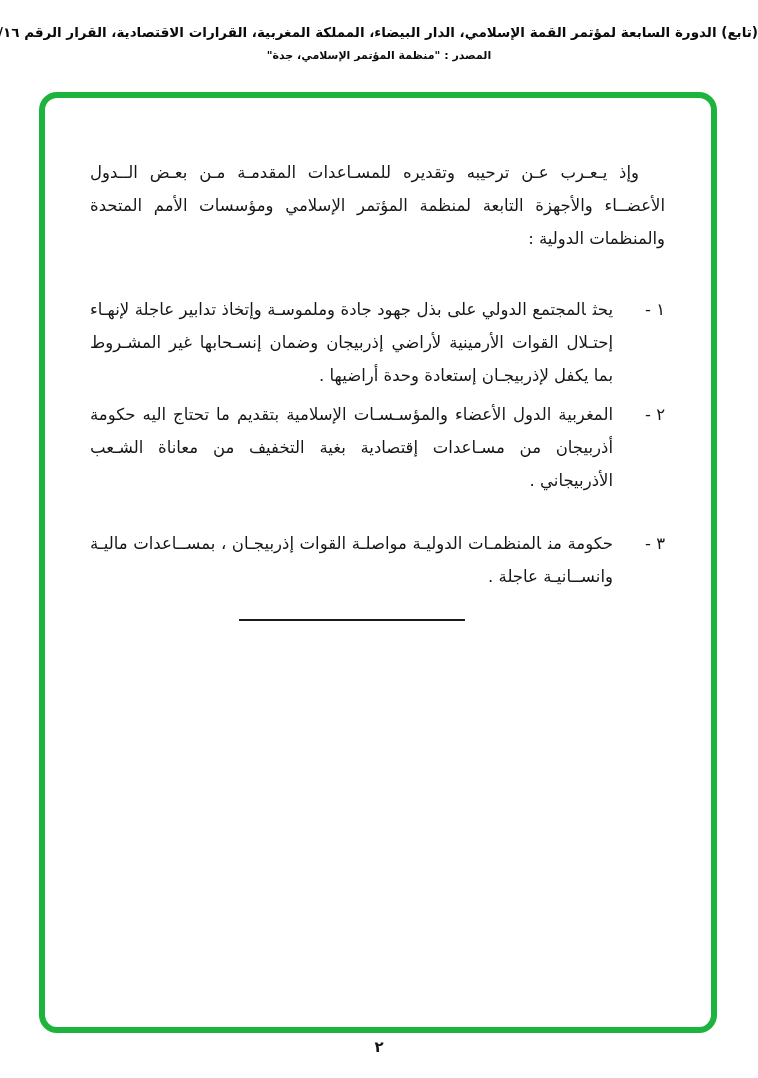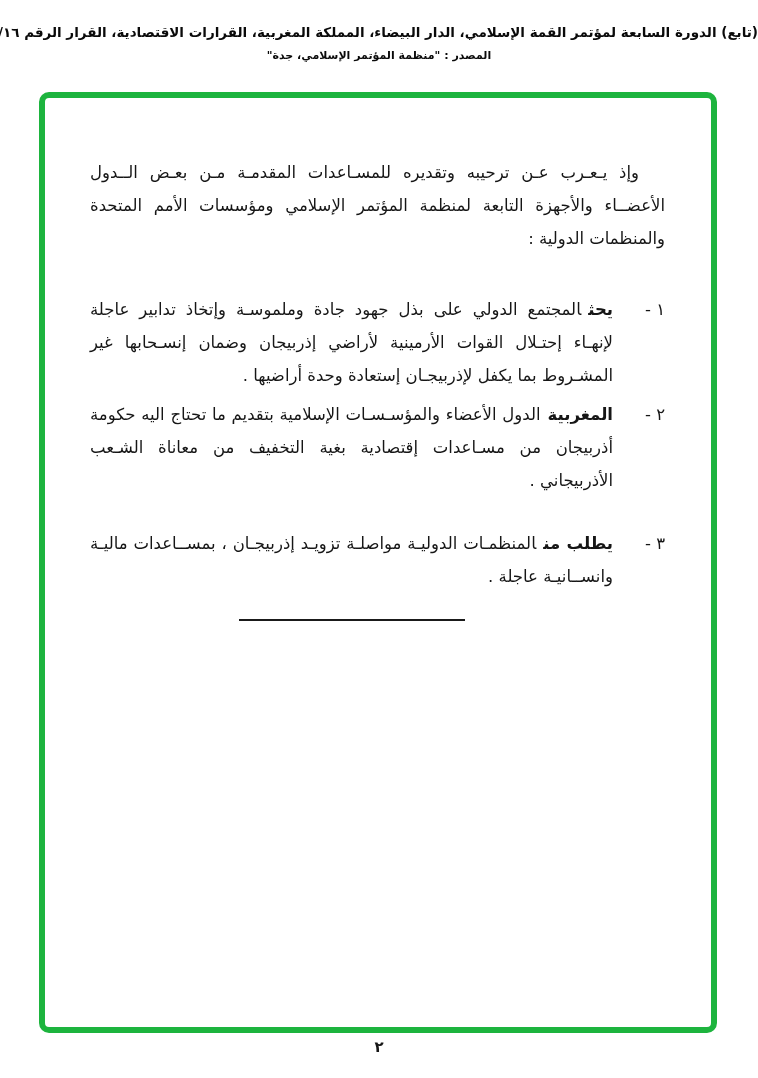--- a/index.html
+++ b/index.html
@@ -14,21 +14,21 @@
   }
   .h-citation{
     font-size:13.5px;font-weight:bold;white-space:nowrap;color:#0a0a0a;
   }
   .h-source{
     font-size:11px;font-weight:bold;margin-top:9px;color:#0a0a0a;
   }
   .frame{
     position:absolute;left:39px;top:92px;width:678px;height:941px;
     box-sizing:border-box;
-    border:6px solid #1db43e;border-radius:10px;
+    border:6px solid #1db43e;border-radius:18px;
   }
   .content{
     box-sizing:border-box;width:100%;height:100%;
     padding:58px 46px 0 45px;
     direction:rtl;text-align:justify;
   }
   .preamble{
     margin:0;font-size:16.5px;line-height:33px;text-indent:26px;
   }
   .clauses{margin-top:38px;}
@@ -36,21 +36,21 @@
     display:flex;font-size:16.5px;line-height:33px;
   }
   .clause + .clause{margin-top:6px;}
   .clause.gap-lg{margin-top:30px;}
   .clause-num{
     flex:0 0 52px;width:52px;text-align:right;
   }
   .clause-text{
     flex:1;margin:0;text-align:justify;
   }
-  .lead{font-weight:bold;margin-left:7px;}
+  .lead{font-weight:normal;margin-left:7px;}
   .divider{
     width:226px;height:2px;background:#1a1a1a;
     margin:26px 200px 0 0;
   }
   .pagenum{
     position:absolute;top:1038px;left:0;width:758px;
     text-align:center;font-size:15px;font-weight:bold;
   }
 </style>
 </head>
@@ -73,21 +73,21 @@
         <p class="clause-text"><b class="lead">يحث</b><span>المجتمع الدولي على بذل جهود جادة وملموسـة وإتخاذ تدابير عاجلة لإنهـاء إحتـلال القوات الأرمينية لأراضي إذربيجان وضمان إنسـحابها غير المشـروط بما يكفل لإذربيجـان إستعادة وحدة أراضيها .</span></p>
       </div>
 
       <div class="clause">
         <div class="clause-num">٢ -</div>
         <p class="clause-text"><b class="lead">المغربية</b><span>الدول الأعضاء والمؤسـسـات الإسلامية بتقديم ما تحتاج اليه حكومة أذربيجان من مسـاعدات إقتصادية بغية التخفيف من معاناة الشـعب الأذربيجاني .</span></p>
       </div>
 
       <div class="clause gap-lg">
         <div class="clause-num">٣ -</div>
-        <p class="clause-text"><b class="lead">يطلب من</b><span>المنظمـات الدوليـة مواصلـة تزويـد إذربيجـان ، بمســاعدات ماليـة وانســانيـة عاجلة .</span></p>
+        <p class="clause-text"><b class="lead">حكومة من</b><span>المنظمـات الدوليـة مواصلـة القوات إذربيجـان ، بمســاعدات ماليـة وانســانيـة عاجلة .</span></p>
       </div>
 
     </div>
 
     <div class="divider"></div>
 
   </div>
 </div>
 
 <div class="pagenum">٢</div>

